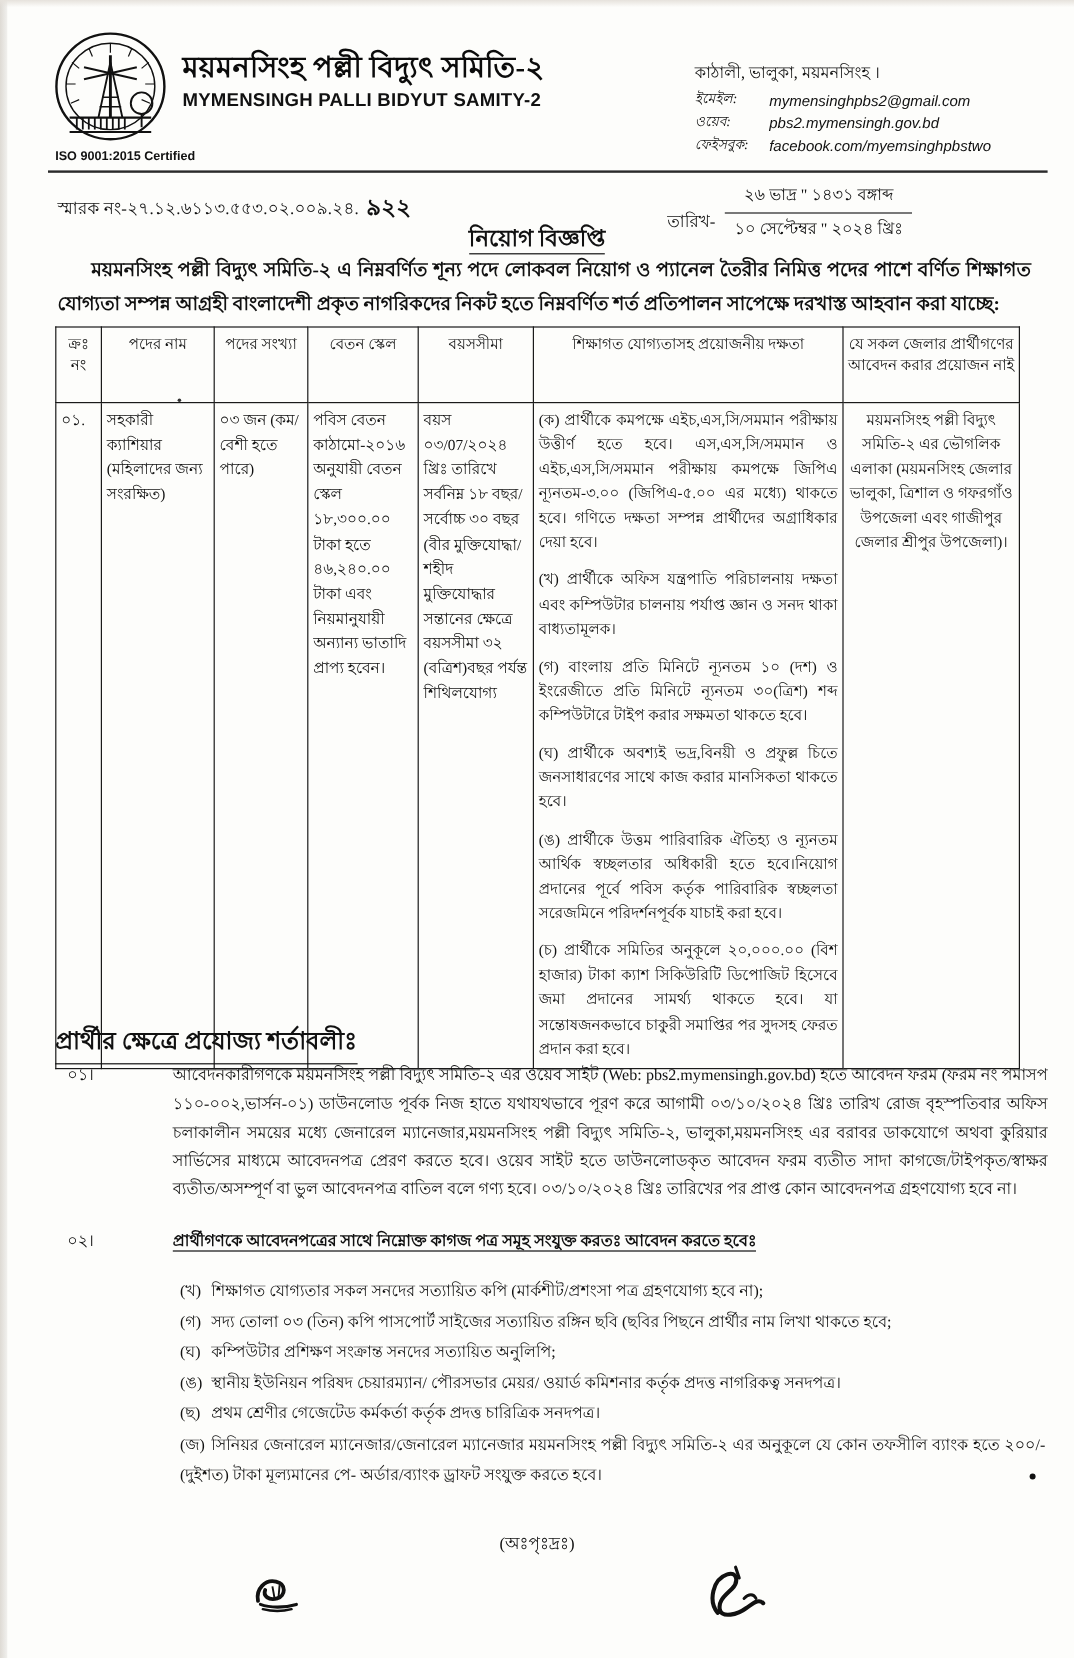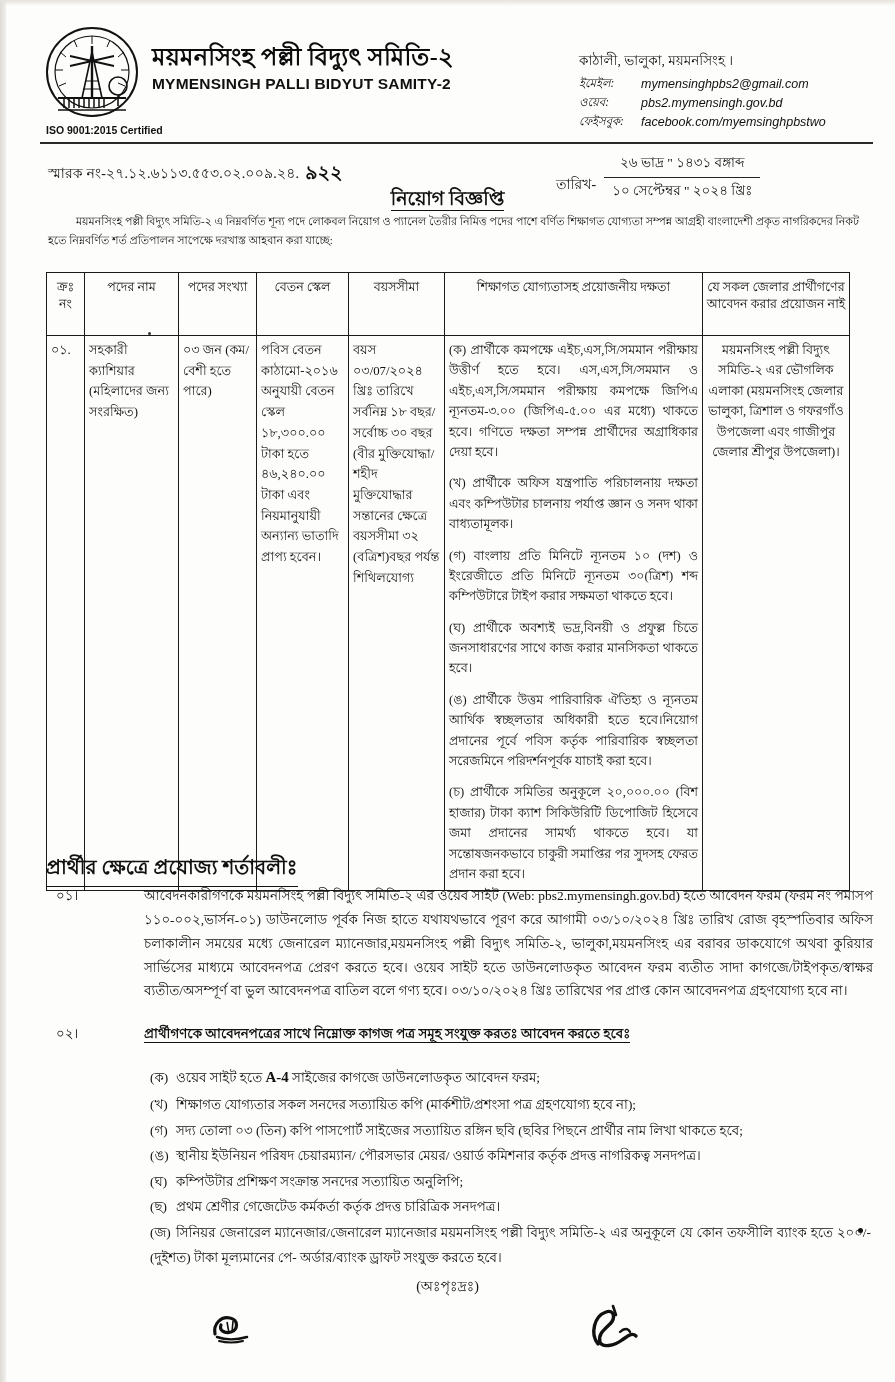--- a/index.html
+++ b/index.html
@@ -41,22 +41,22 @@
   .memo .serial{font-weight:700;font-size:19px;margin-left:6px;vertical-align:-1px;}
   .datebox{position:absolute;left:556px;top:152px;display:flex;align-items:center;gap:8px;}
   .datebox .dlbl{font-size:14px;padding-top:14px;}
   .datebox .dstack{text-align:center;}
   .datebox .d1{font-size:13.5px;padding:0 8px 2px;border-bottom:1.2px solid #222;}
   .datebox .d2{font-size:13.5px;padding:2px 8px 0;}
   
   .title{position:absolute;left:0;right:0;top:184px;text-align:center;}
   .title span{font-size:19px;font-weight:700;border-bottom:1.6px solid #111;padding-bottom:1px;}
   
-  .intro{position:absolute;left:48px;right:36px;top:212px;font-size:11px;line-height:1.72;
-         text-align:justify;text-indent:28px;}
+  .intro{position:absolute;left:48px;right:36px;top:212px;font-size:16px;line-height:1.72;
+         text-align:justify;text-indent:28px;font-weight:bold;}
   
   table.main{
     position:absolute;left:46px;top:272px;width:803px;
     border-collapse:collapse;table-layout:fixed;
   }
   table.main th, table.main td{
     border:1px solid #1a1a1a;vertical-align:top;padding:4px 4px;
   }
   table.main thead th{
     text-align:center;font-weight:400;font-size:12.6px;line-height:1.35;
@@ -233,33 +233,30 @@
     <div class="ctext">আবেদনকারীগণকে ময়মনসিংহ পল্লী বিদ্যুৎ সমিতি-২ এর ওয়েব সাইট (Web: pbs2.mymensingh.gov.bd) হতে আবেদন ফরম (ফরম নং পমাসপ ১১০-০০২,ভার্সন-০১) ডাউনলোড পূর্বক নিজ হাতে যথাযথভাবে পূরণ করে আগামী ০৩/১০/২০২৪ খ্রিঃ তারিখ রোজ বৃহস্পতিবার অফিস চলাকালীন সময়ের মধ্যে জেনারেল ম্যানেজার,ময়মনসিংহ পল্লী বিদ্যুৎ সমিতি-২, ভালুকা,ময়মনসিংহ এর বরাবর ডাকযোগে অথবা কুরিয়ার সার্ভিসের মাধ্যমে আবেদনপত্র প্রেরণ করতে হবে। ওয়েব সাইট হতে ডাউনলোডকৃত আবেদন ফরম ব্যতীত সাদা কাগজে/টাইপকৃত/স্বাক্ষর ব্যতীত/অসম্পূর্ণ বা ভুল আবেদনপত্র বাতিল বলে গণ্য হবে।  ০৩/১০/২০২৪ খ্রিঃ তারিখের পর প্রাপ্ত কোন আবেদনপত্র গ্রহণযোগ্য হবে না।</div>
   </div>
 
   <div class="clause c2">
     <div class="cn">০২।</div>
     <div><span class="ctext">প্রার্থীগণকে আবেদনপত্রের সাথে নিম্নোক্ত কাগজ পত্র সমূহ সংযুক্ত করতঃ আবেদন করতে হবেঃ</span></div>
   </div>
 
   <ul class="doclist">
     <li>
-      <span class="mk">(ক)</span><span>ওয়েব সাইট হতে </span><span class="lat">A-4</span><span> সাইজের কাগজে ডাউনলোডকৃত আবেদন ফরম;</span>
-    </li>
-    <li>
       <span class="mk">(খ)</span><span>শিক্ষাগত যোগ্যতার সকল সনদের সত্যায়িত কপি (মার্কশীট/প্রশংসা পত্র গ্রহণযোগ্য হবে না);</span>
     </li>
     <li>
       <span class="mk">(গ)</span><span>সদ্য তোলা ০৩ (তিন) কপি পাসপোর্ট সাইজের সত্যায়িত রঙ্গিন ছবি (ছবির পিছনে প্রার্থীর নাম লিখা থাকতে হবে;</span>
     </li>
     <li>
+      <span class="mk">(ঘ)</span><span>কম্পিউটার প্রশিক্ষণ সংক্রান্ত সনদের সত্যায়িত অনুলিপি;</span>
+    </li>
+    <li>
       <span class="mk">(ঙ)</span><span>স্থানীয় ইউনিয়ন পরিষদ চেয়ারম্যান/ পৌরসভার মেয়র/ ওয়ার্ড কমিশনার কর্তৃক প্রদত্ত নাগরিকত্ব সনদপত্র।</span>
-    </li>
-    <li>
-      <span class="mk">(ঘ)</span><span>কম্পিউটার প্রশিক্ষণ সংক্রান্ত সনদের সত্যায়িত অনুলিপি;</span>
     </li>
     <li>
       <span class="mk">(ছ)</span><span>প্রথম শ্রেণীর গেজেটেড কর্মকর্তা কর্তৃক প্রদত্ত চারিত্রিক সনদপত্র।</span>
     </li>
     <li>
       <span class="mk">(জ)</span><span>সিনিয়র জেনারেল ম্যানেজার/জেনারেল ম্যানেজার ময়মনসিংহ পল্লী বিদ্যুৎ সমিতি-২ এর অনুকূলে যে কোন তফসীলি ব্যাংক হতে ২০০/- (দুইশত) টাকা মূল্যমানের পে- অর্ডার/ব্যাংক ড্রাফট সংযুক্ত করতে হবে।</span>
     </li>
   </ul>
 
   <div class="contd">(অঃপৃঃদ্রঃ)</div>

